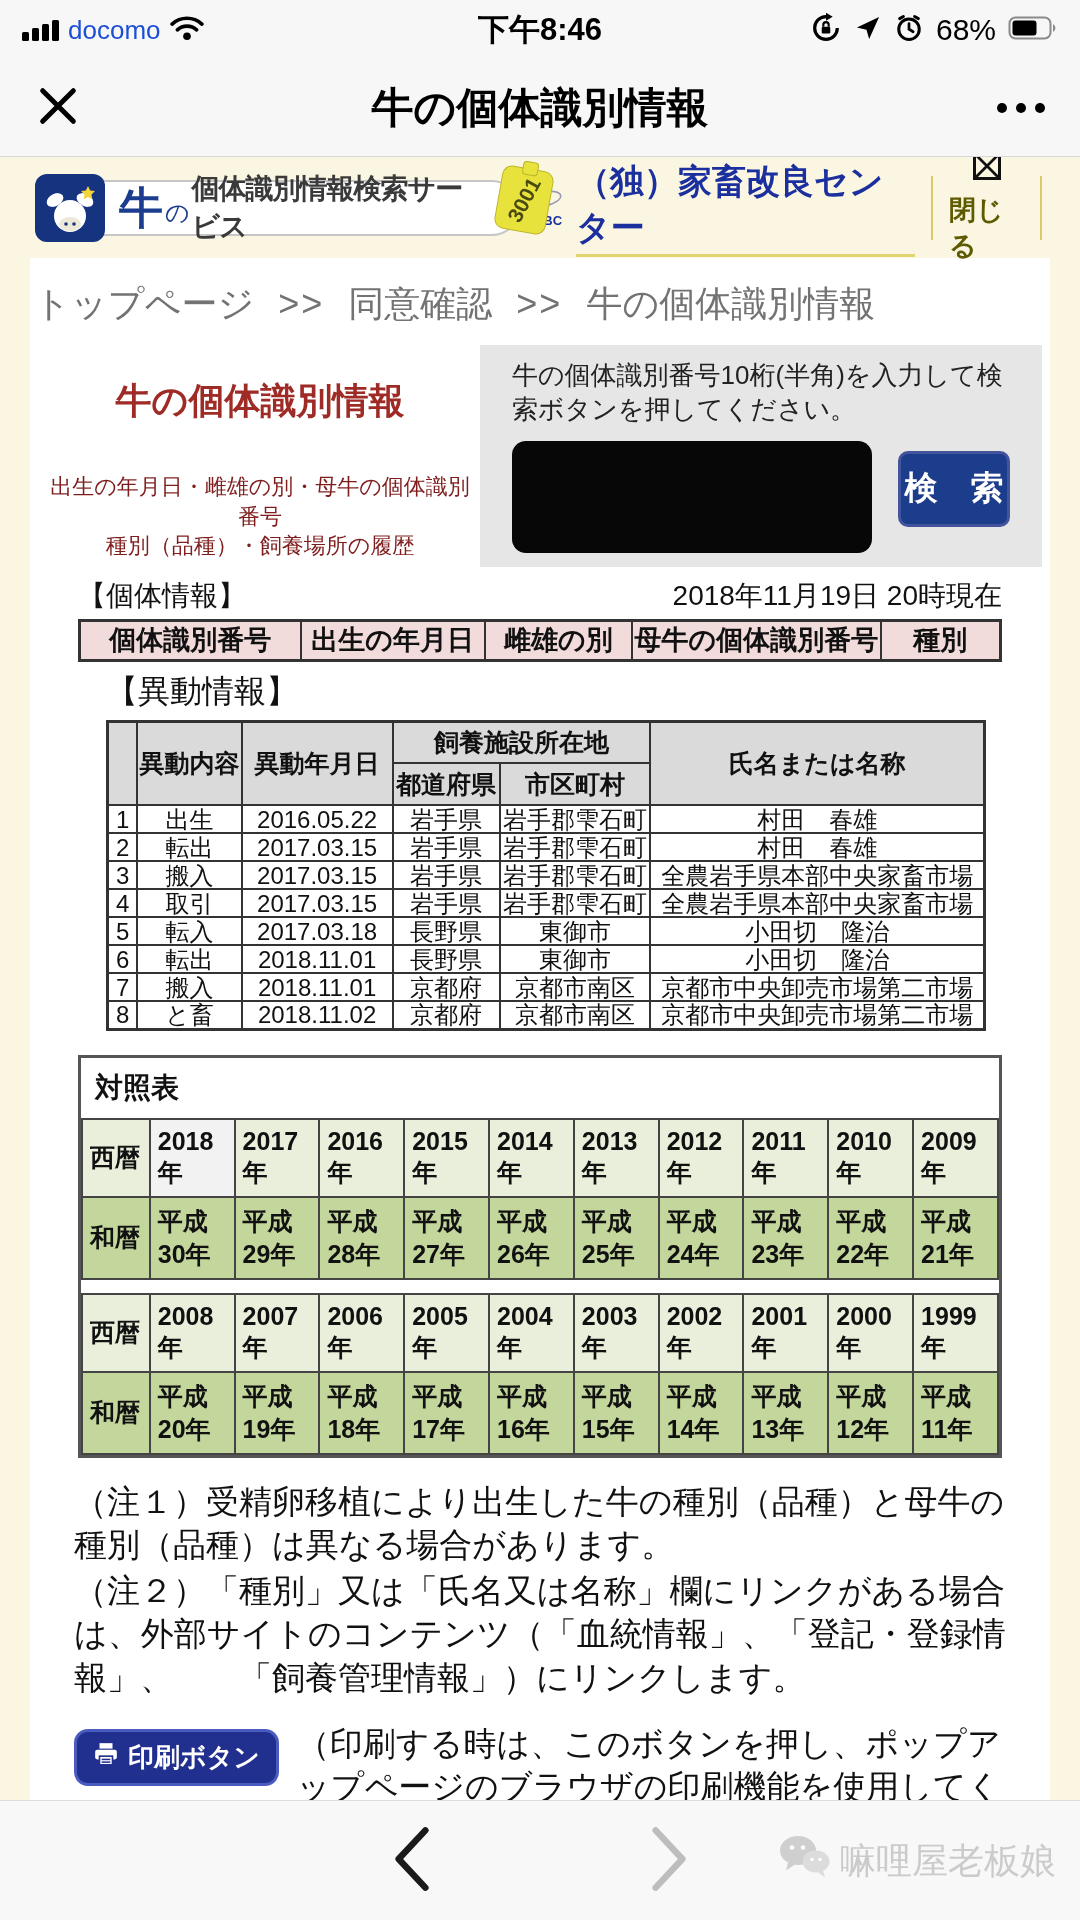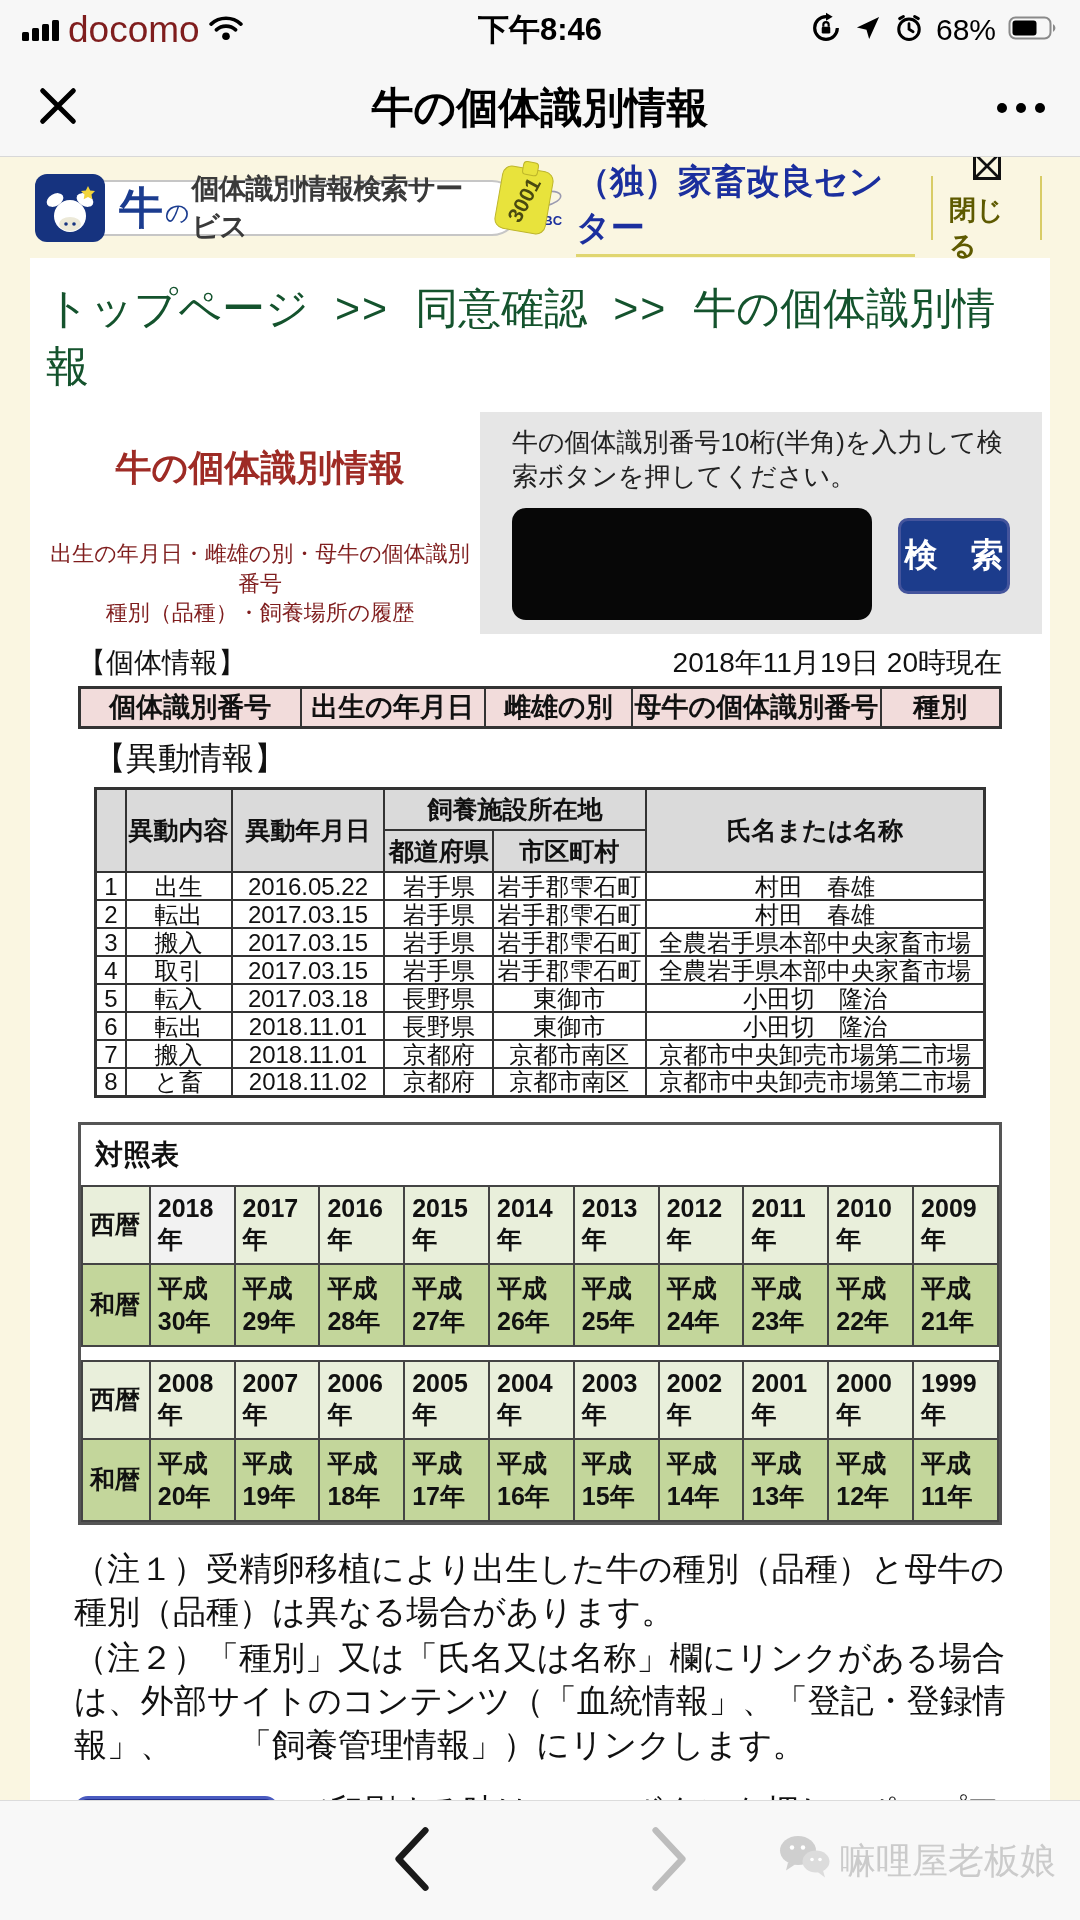--- a/index.html
+++ b/index.html
@@ -6,21 +6,21 @@
   html,body { width:1080px; height:1920px; overflow:hidden; }
   body { font-family:"Liberation Sans","DejaVu Sans",sans-serif; background:#fff; color:#111; }
 
   
   .status-bar { height:60px; background:#F7F7F7; display:flex; align-items:center; padding:0 22px; position:relative; }
   .sb-left { display:flex; align-items:center; gap:9px; }
   .sig-bars { display:flex; align-items:flex-end; gap:3px; }
   .sig-bars i { display:block; width:7px; background:#000; border-radius:1.5px; }
   .sig-bars i:nth-child(1){height:9px;} .sig-bars i:nth-child(2){height:13px;}
   .sig-bars i:nth-child(3){height:17px;} .sig-bars i:nth-child(4){height:21px;}
-  .sb-carrier { font-size:37px; color:#7f1d1d; }
+  .sb-carrier { font-size:26px; color:#1d4ed8; }
   .sb-time { position:absolute; left:0; right:0; text-align:center; font-size:31px; font-weight:bold; color:#000; }
   .sb-right { margin-left:auto; display:flex; align-items:center; gap:12px; z-index:1; }
   .sb-pct { font-size:30px; color:#000; }
 
   
   .nav-bar { height:97px; background:#F7F7F7; border-bottom:1px solid #D8D8D8; display:flex; align-items:center; padding:0 35px; position:relative; }
   .nav-title { position:absolute; left:0; right:0; text-align:center; font-size:42px; font-weight:bold; color:#000; }
   .nav-close { z-index:1; cursor:pointer; }
   .nav-more { margin-left:auto; z-index:1; display:flex; gap:9px; cursor:pointer; }
   .nav-more i { width:10px; height:10px; border-radius:50%; background:#000; display:block; }
@@ -41,21 +41,21 @@
   .ear-tag span { transform:rotate(-72deg); font-size:21px; font-weight:bold; color:#4A4A10; }
   .org-block { margin-left:auto; display:flex; align-items:center; gap:8px; }
   .org-name { font-size:34px; font-weight:bold; color:#1B2F9E; border-bottom:3px solid #E0D670; padding-bottom:3px; cursor:pointer; }
   .hdr-sep { width:2px; height:64px; background:#D8CC66; margin:0 16px; }
   .close-btn { display:flex; align-items:center; gap:7px; cursor:pointer;flex-direction:column; }
   .close-btn .lbl { font-size:27px; font-weight:bold; color:#5E5A00; }
 
   
   .white-box { margin:0 30px; background:#fff; }
 
-  .breadcrumb { padding:22px 16px 8px; font-size:43px; color:#14532d; }
+  .breadcrumb { padding:22px 4px 8px; font-size:36px; color:#737373; }
   .breadcrumb .bc-item { margin-right:14px; }
   .breadcrumb .bc-sep { margin-right:14px; letter-spacing:2px; }
 
   
   .search-row { display:flex; padding:8px 10px 10px 10px; }
   .search-left { flex:0 0 44%; text-align:center; padding-top:32px; }
   .search-title { font-size:36px; font-weight:bold; color:#9E2B25; margin-bottom:46px; }
   .search-desc { font-size:22px; color:#7f1d1d; line-height:1.35; }
   .search-right { flex:1; background:#E6E6E6; padding:14px 32px; }
   .search-instr { font-size:26px; color:#222; line-height:1.3; margin-bottom:14px; }
@@ -67,21 +67,21 @@
   .kotai { padding:0 48px; }
   .kotai-label-row { display:flex; justify-content:space-between; align-items:flex-end; font-size:28px; color:#111; margin-bottom:4px; }
   table.data-tbl { width:100%; border-collapse:collapse; border:3px solid #333; table-layout:fixed; }
   table.data-tbl th, table.data-tbl td { border:2px solid #333; text-align:center; vertical-align:middle; }
   .kotai-tbl th { background:#F2DCDB; font-size:27px; font-weight:bold; height:40px; }
   .kotai-tbl td { font-size:31px; height:52px; }
   .red { color:#EE1100; }
   a.lnk, .lnk { color:#1228C8; text-decoration:underline; cursor:pointer; }
 
   
-  .idou { padding:0 64px; margin-top:8px; }
+  .idou { padding:0 64px; margin-top:8px;margin-left:12px; }
   .idou-label { font-size:32px; color:#111; margin-bottom:6px; }
   .idou-tbl th { background:#DADADA; font-size:25px; font-weight:bold; height:42px; }
   .idou-tbl td { font-size:24px; height:28px; line-height:1.05; }
 
   
   .taisho { margin:24px 48px 0; border:3px solid #555; background:#fff; }
   .taisho-title { font-size:28px; font-weight:bold; padding:11px 14px; }
   table.era-tbl { width:100%; border-collapse:collapse; table-layout:fixed; }
   table.era-tbl td { border:2px solid #444; text-align:left; font-size:25px; font-weight:bold; padding:7px; }
   .era-lbl { width:7.4%; }

